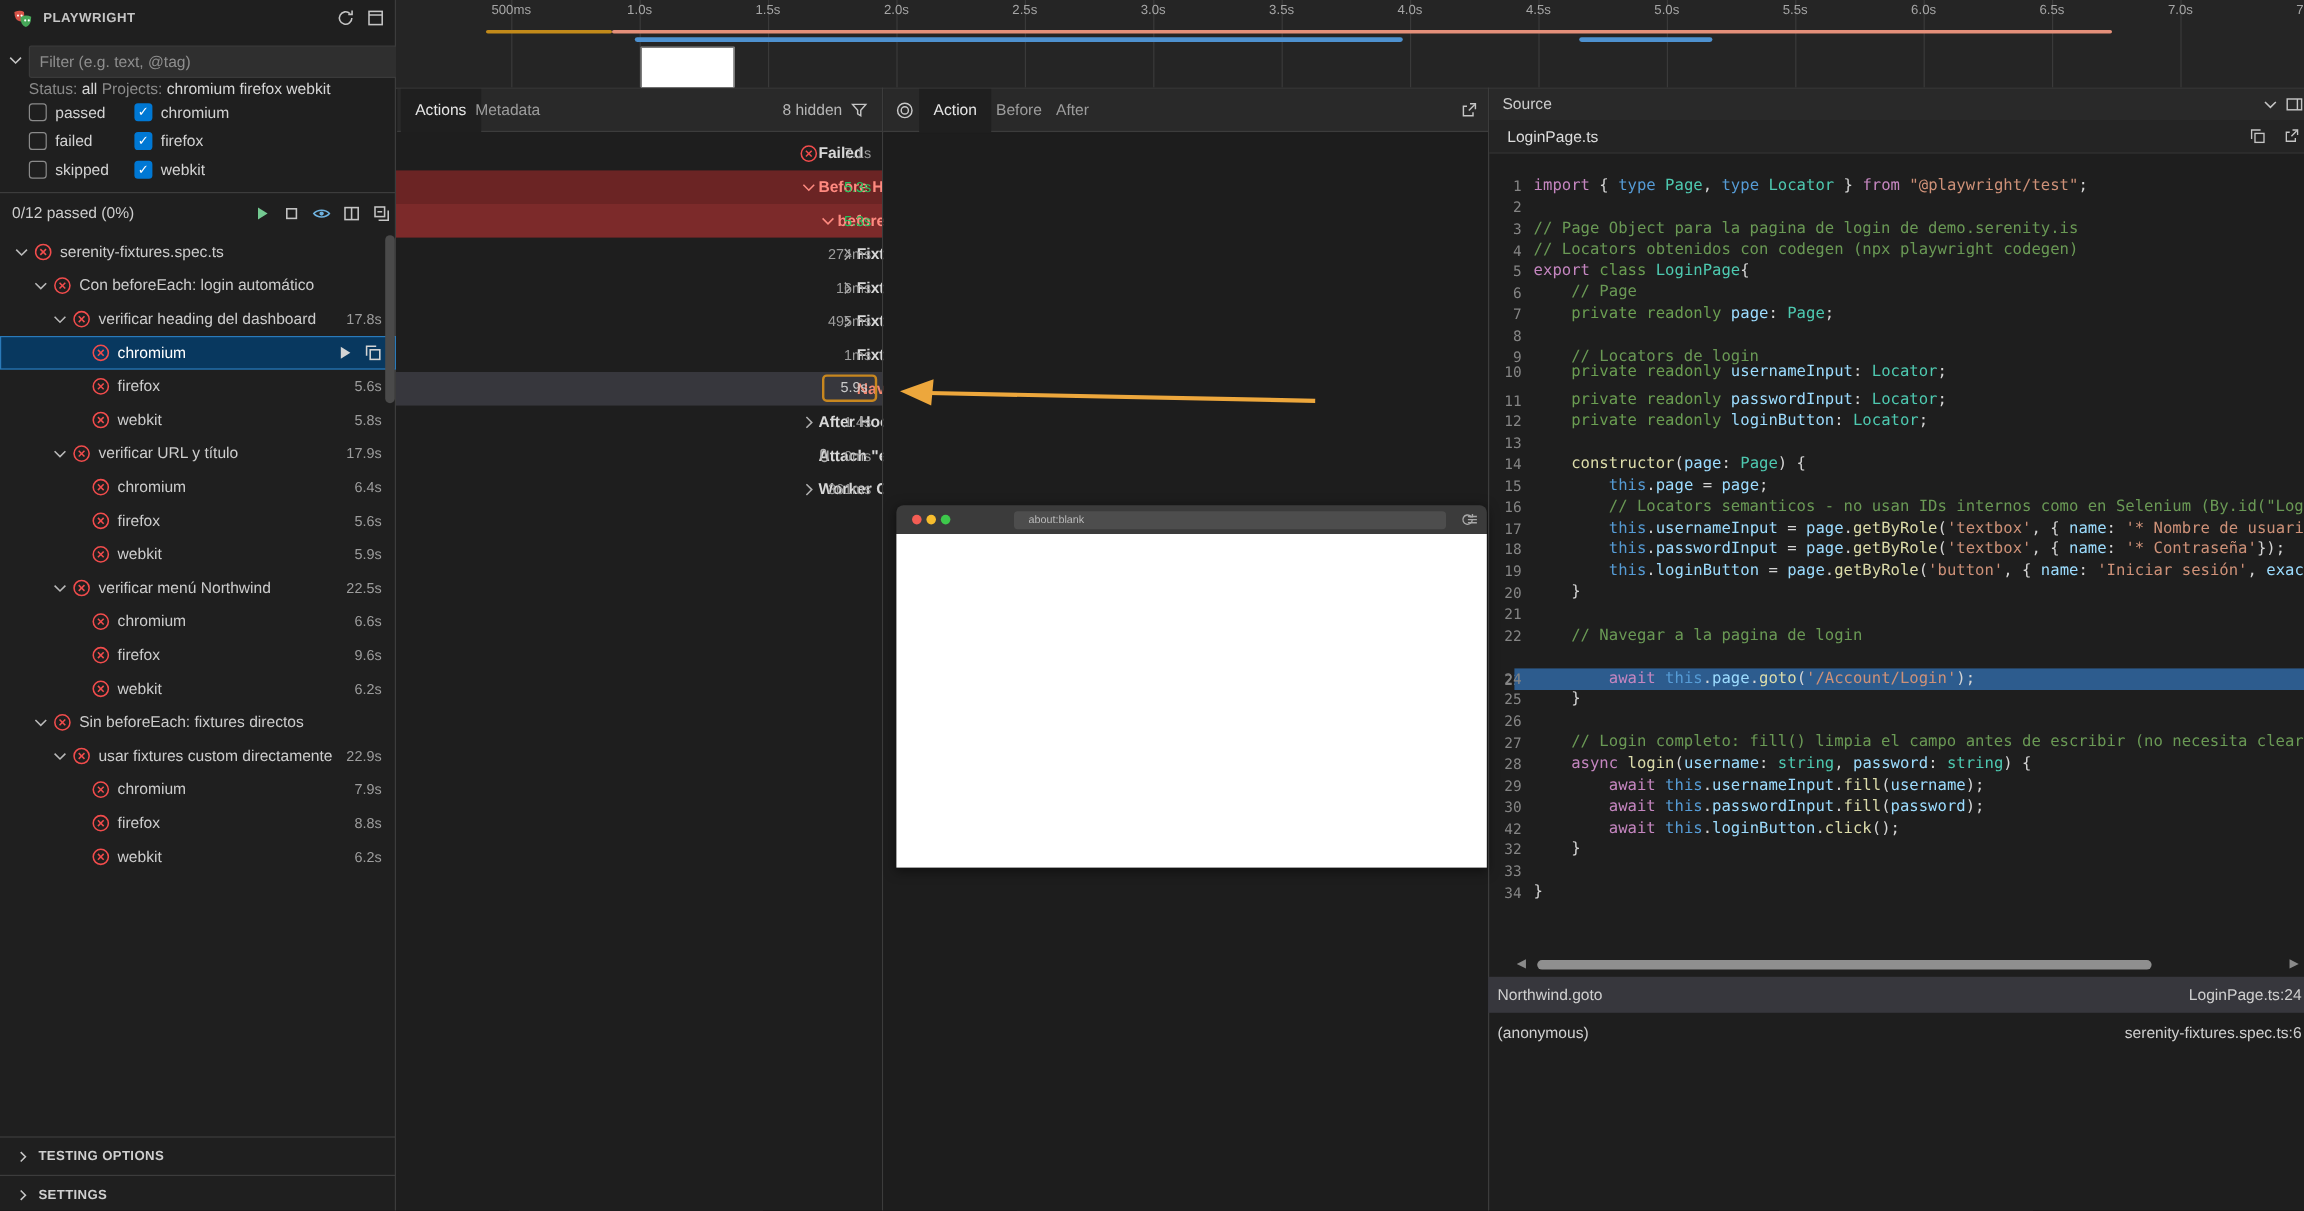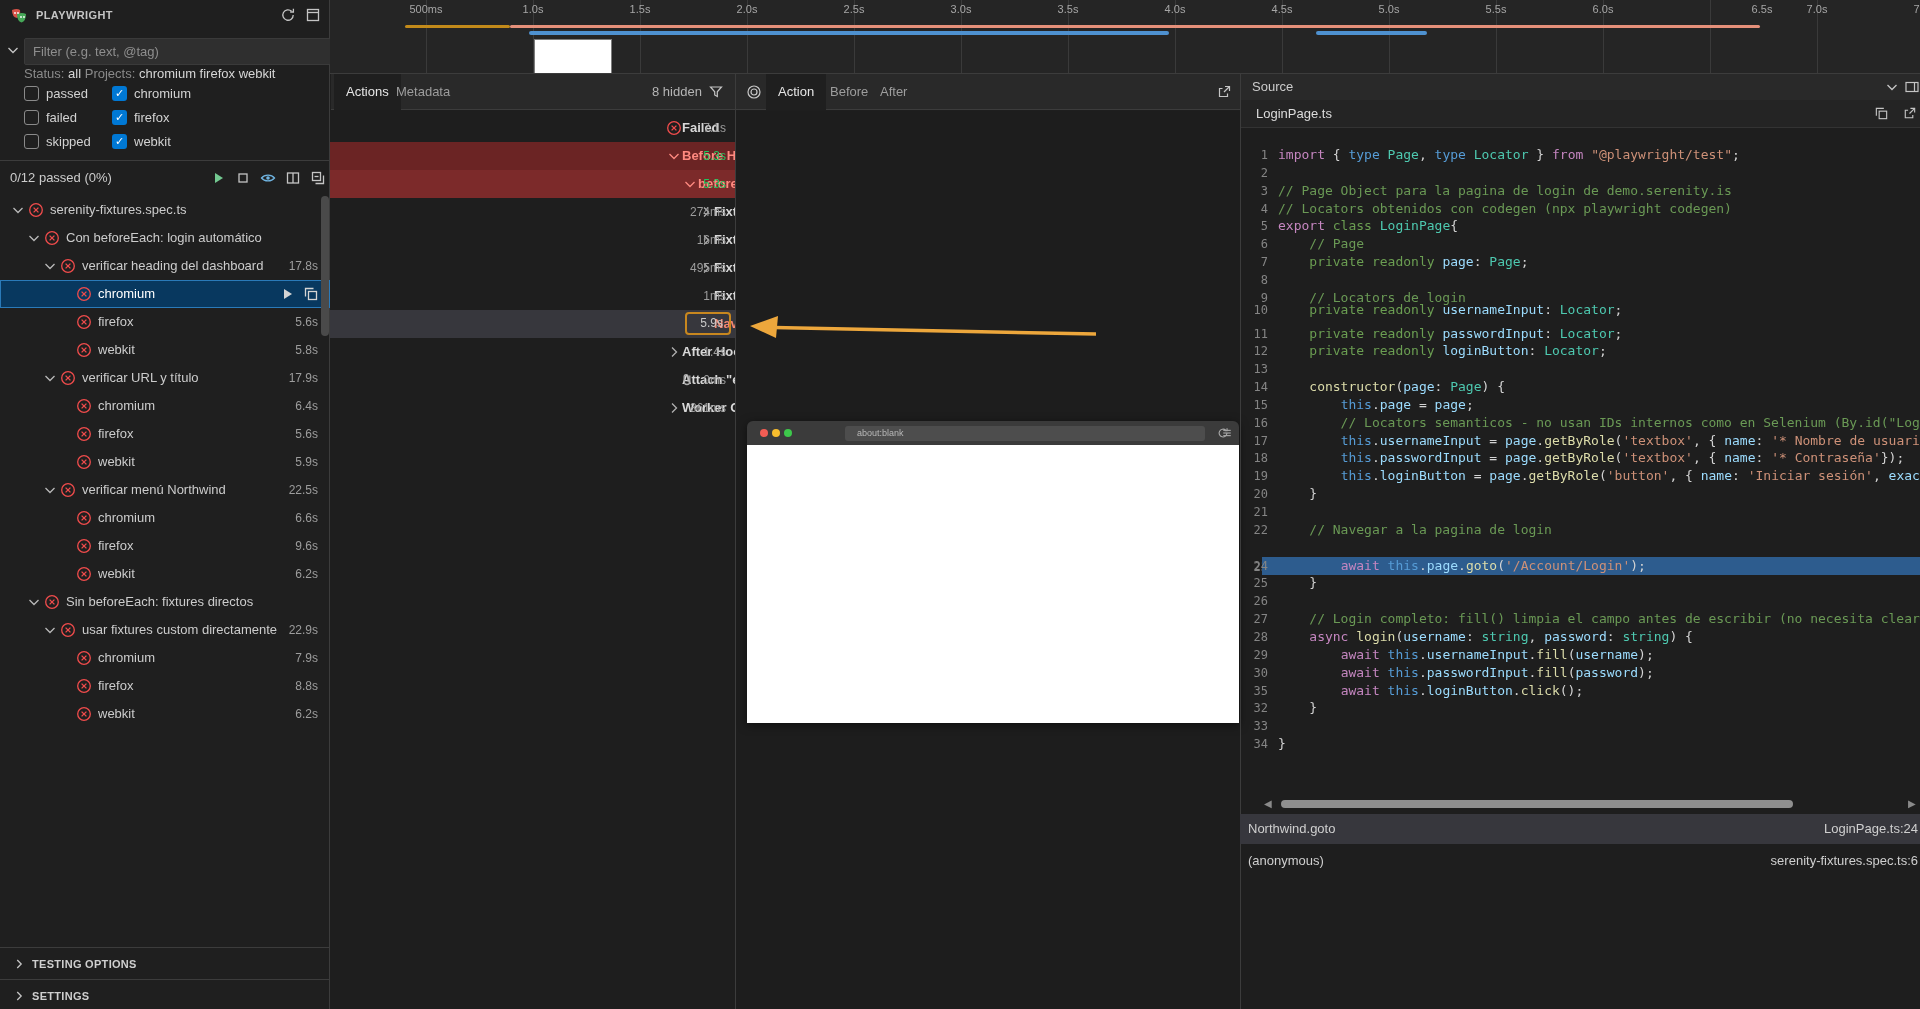--- a/index.html
+++ b/index.html
@@ -482,21 +482,21 @@
       <span class="tick" style="left: 845px;">4.0s</span>
       <div class="grid" style="left: 952px;"></div>
       <span class="tick" style="left: 952px;">4.5s</span>
       <div class="grid" style="left: 1059px;"></div>
       <span class="tick" style="left: 1059px;">5.0s</span>
       <div class="grid" style="left: 1166px;"></div>
       <span class="tick" style="left: 1166px;">5.5s</span>
       <div class="grid" style="left: 1273px;"></div>
       <span class="tick" style="left: 1273px;">6.0s</span>
       <div class="grid" style="left: 1380px;"></div>
-      <span class="tick" style="left: 1432px; text-align: center;">6.5s</span>
+      <span class="tick" style="left: 1380px; text-align: center;">6.5s</span>
       <div class="grid" style="left: 1487px;"></div>
       <span class="tick" style="left: 1487px;">7.0s</span>
       <span class="tick" style="left: 1594px;">7.5s</span>
       <div class="tbar" style="left: 75px; top: 25px; width: 105px; height: 3px; background: rgb(194, 138, 26);"></div>
       <div class="tbar" style="left: 180px; top: 25px; width: 1250px; height: 3px; background: rgb(229, 144, 122);"></div>
       <div class="tbar" style="left: 199px; top: 31px; width: 640px; height: 4px; background: rgb(78, 145, 208);"></div>
       <div class="tbar" style="left: 986px; top: 31px; width: 111px; height: 4px; background: rgb(78, 145, 208);"></div>
       <div class="tbar" id="film" style="left: 204px; top: 39px; width: 78px; height: 38px; background: rgb(255, 255, 255); border-radius: 0px;"></div>
     </div>
   <div id="hdiv"></div>
@@ -704,21 +704,21 @@
       <div class="cl" style="top: 392.85px;"><span class="gut">22</span><span class="ct"><span class="tok-cm">    // Navegar a la pagina de login</span></span></div>
       <div class="cl" style="top: 430px;"><span class="gut">23</span><span class="ct"><span class="tok-p">    </span><span class="tok-kw">async</span><span class="tok-p"> </span><span class="tok-fn">goto</span><span class="tok-p">() {</span></span></div>
       <div class="hl-bg" style="top: 428.55px;"></div>
       <div class="cl" style="top: 428.55px;"><span class="gut">24</span><span class="ct"><span class="tok-p">        </span><span class="tok-kw">await</span><span class="tok-p"> </span><span class="tok-th">this</span><span class="tok-p">.</span><span class="tok-v">page</span><span class="tok-p">.</span><span class="tok-fn">goto</span><span class="tok-p">(</span><span class="tok-st">'/Account/Login'</span><span class="tok-p">);</span></span></div>
       <div class="cl" style="top: 446.4px;"><span class="gut">25</span><span class="ct"><span class="tok-p">    }</span></span></div>
       <div class="cl" style="top: 464.25px;"><span class="gut">26</span><span class="ct"></span></div>
       <div class="cl" style="top: 482.1px;"><span class="gut">27</span><span class="ct"><span class="tok-cm">    // Login completo: fill() limpia el campo antes de escribir (no necesita clear()</span></span></div>
       <div class="cl" style="top: 499.95px;"><span class="gut">28</span><span class="ct"><span class="tok-p">    </span><span class="tok-kw">async</span><span class="tok-p"> </span><span class="tok-fn">login</span><span class="tok-p">(</span><span class="tok-v">username</span><span class="tok-p">: </span><span class="tok-ty">string</span><span class="tok-p">, </span><span class="tok-v">password</span><span class="tok-p">: </span><span class="tok-ty">string</span><span class="tok-p">) {</span></span></div>
       <div class="cl" style="top: 517.8px;"><span class="gut">29</span><span class="ct"><span class="tok-p">        </span><span class="tok-kw">await</span><span class="tok-p"> </span><span class="tok-th">this</span><span class="tok-p">.</span><span class="tok-v">usernameInput</span><span class="tok-p">.</span><span class="tok-fn">fill</span><span class="tok-p">(</span><span class="tok-v">username</span><span class="tok-p">);</span></span></div>
       <div class="cl" style="top: 535.65px;"><span class="gut">30</span><span class="ct"><span class="tok-p">        </span><span class="tok-kw">await</span><span class="tok-p"> </span><span class="tok-th">this</span><span class="tok-p">.</span><span class="tok-v">passwordInput</span><span class="tok-p">.</span><span class="tok-fn">fill</span><span class="tok-p">(</span><span class="tok-v">password</span><span class="tok-p">);</span></span></div>
-      <div class="cl" style="top: 553.5px;"><span class="gut">35</span><span class="ct"><span class="tok-p">        </span><span class="tok-kw">await</span><span class="tok-p"> </span><span class="tok-th">this</span><span class="tok-p">.</span><span class="tok-v">loginButton</span><span class="tok-p">.</span><span class="tok-fn">click</span><span class="tok-p">();</span></span></div>
+      <div class="cl" style="top: 553.5px;"><span class="gut">42</span><span class="ct"><span class="tok-p">        </span><span class="tok-kw">await</span><span class="tok-p"> </span><span class="tok-th">this</span><span class="tok-p">.</span><span class="tok-v">loginButton</span><span class="tok-p">.</span><span class="tok-fn">click</span><span class="tok-p">();</span></span></div>
       <div class="cl" style="top: 571.35px;"><span class="gut">32</span><span class="ct"><span class="tok-p">    }</span></span></div>
       <div class="cl" style="top: 589.2px;"><span class="gut">33</span><span class="ct"></span></div>
       <div class="cl" style="top: 607.05px;"><span class="gut">34</span><span class="ct"><span class="tok-p">}</span></span></div>
     </div>
   <span class="hs-arrow" style="left:1264px;">◀</span>
   <div id="hscroll-thumb"></div>
   <span class="hs-arrow" style="left:1908px;">▶</span>
   <div id="stack">
       <div class="stack-row active" style="top: 814px;">
         <span class="sfn">Northwind.goto</span>

